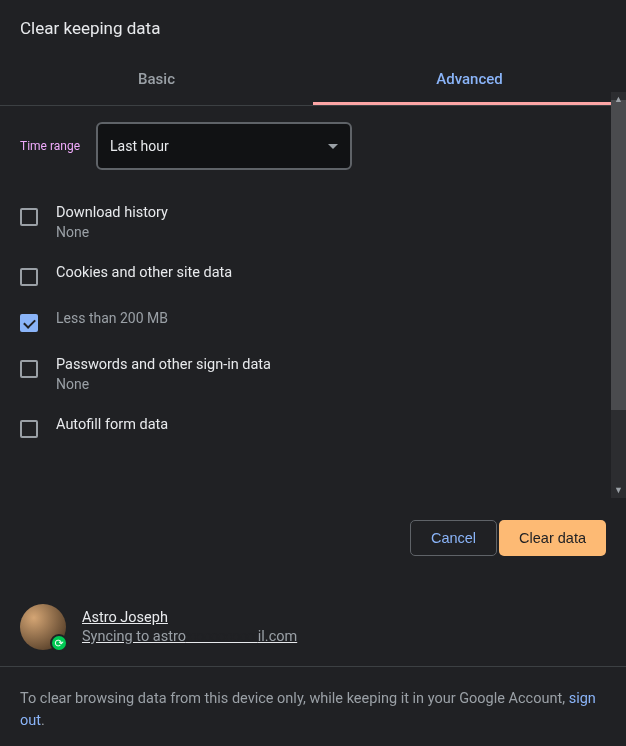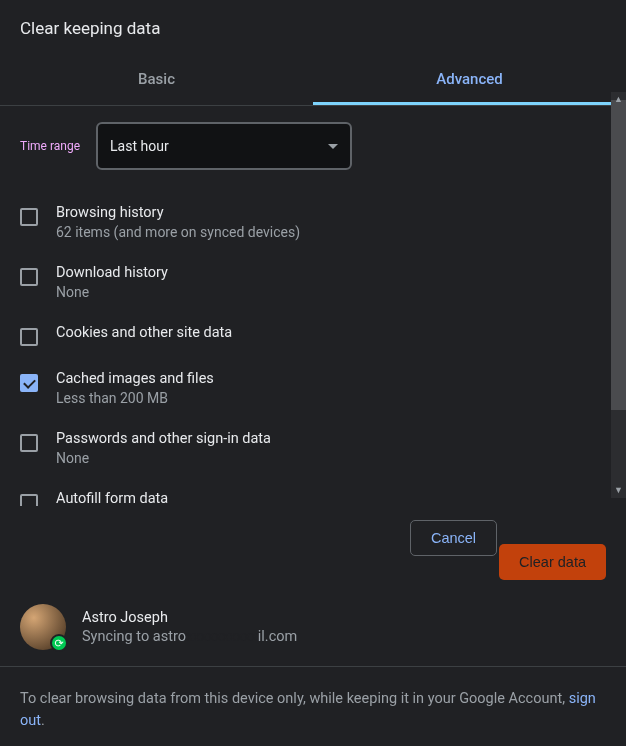--- a/index.html
+++ b/index.html
@@ -25,21 +25,21 @@
     flex: 1;
     text-align: center;
     padding: 12px 0 14px 0;
     font-size: 15px;
     color: #9aa0a6;
     cursor: pointer;
     font-weight: 500;
   }
   .tab.active {
     color: #8ab4f8;
-    border-bottom: 3px solid #7dd3fc;
+    border-bottom: 3px solid #fca5a5;
   }
   .content {
     padding: 16px 20px 0 20px;
     height: 400px;
     overflow-y: auto;
     position: relative;
   }
   .scrollbar-track {
     position: absolute;
     right: 0;
@@ -151,34 +151,34 @@
     display: flex;
     align-items: center;
     border: none;
   }
   .btn-cancel {
     background: transparent;
     border: 1px solid #5f6368;
     color: #8ab4f8;
   }
   .btn-primary {
-    background: #c2410c;
+    background: #fdba74;
     color: #202124;
-    margin-top: 24px;
   }
   .account {
     position: absolute;
     top: 594px;
     left: 0;
     right: 0;
     padding: 10px 20px 16px 20px;
     border-bottom: 1px solid #3c4043;
     display: flex;
     gap: 16px;
     align-items: center;
+    text-decoration: underline;
   }
   .avatar {
     width: 46px;
     height: 46px;
     border-radius: 50%;
     background: radial-gradient(circle at 30% 30%, #d4a574, #3a2818);
     position: relative;
     flex-shrink: 0;
   }
   .sync-badge {
@@ -242,41 +242,33 @@
     <div class="select">
       <span>Last hour</span>
       <span class="select-arrow"></span>
     </div>
   </div>
 
   <div id="items">
       <div class="item">
         <div class="checkbox"></div>
         <div class="item-text">
-          <div class="item-title">Browsing history</div>
-          <div class="item-sub">62 items (and more on synced devices)</div>
-        </div>
-      </div>
-      <div class="item">
-        <div class="checkbox"></div>
-        <div class="item-text">
           <div class="item-title">Download history</div>
           <div class="item-sub">None</div>
         </div>
       </div>
       <div class="item">
         <div class="checkbox"></div>
         <div class="item-text">
           <div class="item-title">Cookies and other site data</div>
         </div>
       </div>
       <div class="item">
         <div class="checkbox checked"></div>
         <div class="item-text">
-          <div class="item-title">Cached images and files</div>
           <div class="item-sub">Less than 200 MB</div>
         </div>
       </div>
       <div class="item">
         <div class="checkbox"></div>
         <div class="item-text">
           <div class="item-title">Passwords and other sign-in data</div>
           <div class="item-sub">None</div>
         </div>
       </div>

